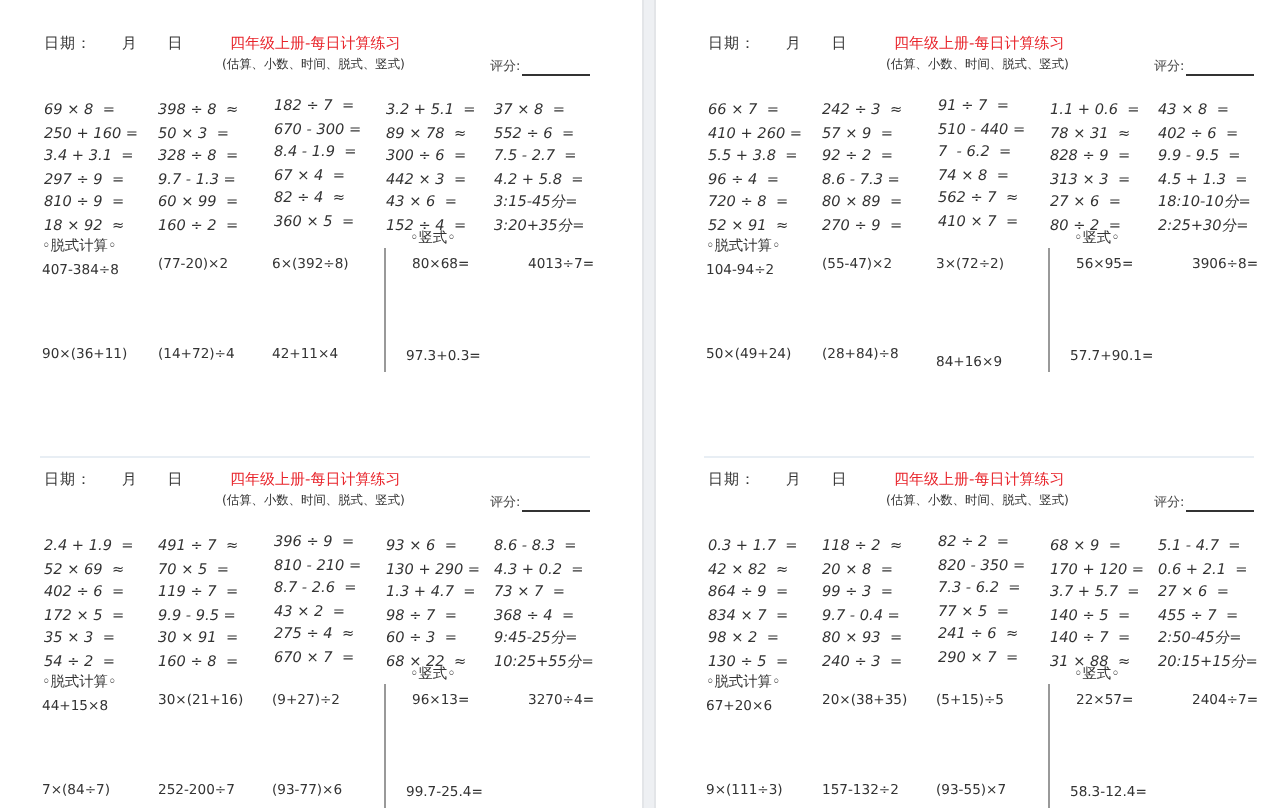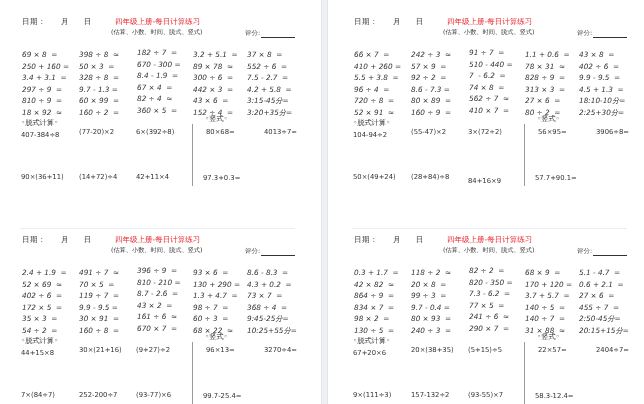--- a/index.html
+++ b/index.html
@@ -108,21 +108,21 @@
           <div>96 ÷ 4  =</div>
           <div>720 ÷ 8  =</div>
           <div>52 × 91  ≈</div>
         </div>
         <div class="col" style="left:79px;top:0px;">
           <div>242 ÷ 3  ≈</div>
           <div>57 × 9  =</div>
           <div>92 ÷ 2  =</div>
           <div>8.6 - 7.3 =</div>
           <div>80 × 89  =</div>
-          <div>160 ÷ 9  =</div>
+          <div>270 ÷ 9  =</div>
         </div>
         <div class="col" style="left:137px;top:-2px;">
           <div>91 ÷ 7  =</div>
           <div>510 - 440 =</div>
           <div>7  - 6.2  =</div>
           <div>74 × 8  =</div>
           <div>562 ÷ 7  ≈</div>
           <div>410 × 7  =</div>
         </div>
         <div class="col" style="left:193px;top:0px;">
@@ -178,21 +178,21 @@
           <div>119 ÷ 7  =</div>
           <div>9.9 - 9.5 =</div>
           <div>30 × 91  =</div>
           <div>160 ÷ 8  =</div>
         </div>
         <div class="col" style="left:137px;top:-2px;">
           <div>396 ÷ 9  =</div>
           <div>810 - 210 =</div>
           <div>8.7 - 2.6  =</div>
           <div>43 × 2  =</div>
-          <div>161 ÷ 6  ≈</div>
+          <div>275 ÷ 4  ≈</div>
           <div>670 × 7  =</div>
         </div>
         <div class="col" style="left:193px;top:0px;">
           <div>93 × 6  =</div>
           <div>130 + 290 =</div>
           <div>1.3 + 4.7  =</div>
           <div>98 ÷ 7  =</div>
           <div>60 ÷ 3  =</div>
           <div>68 × 22  ≈</div>
         </div>

